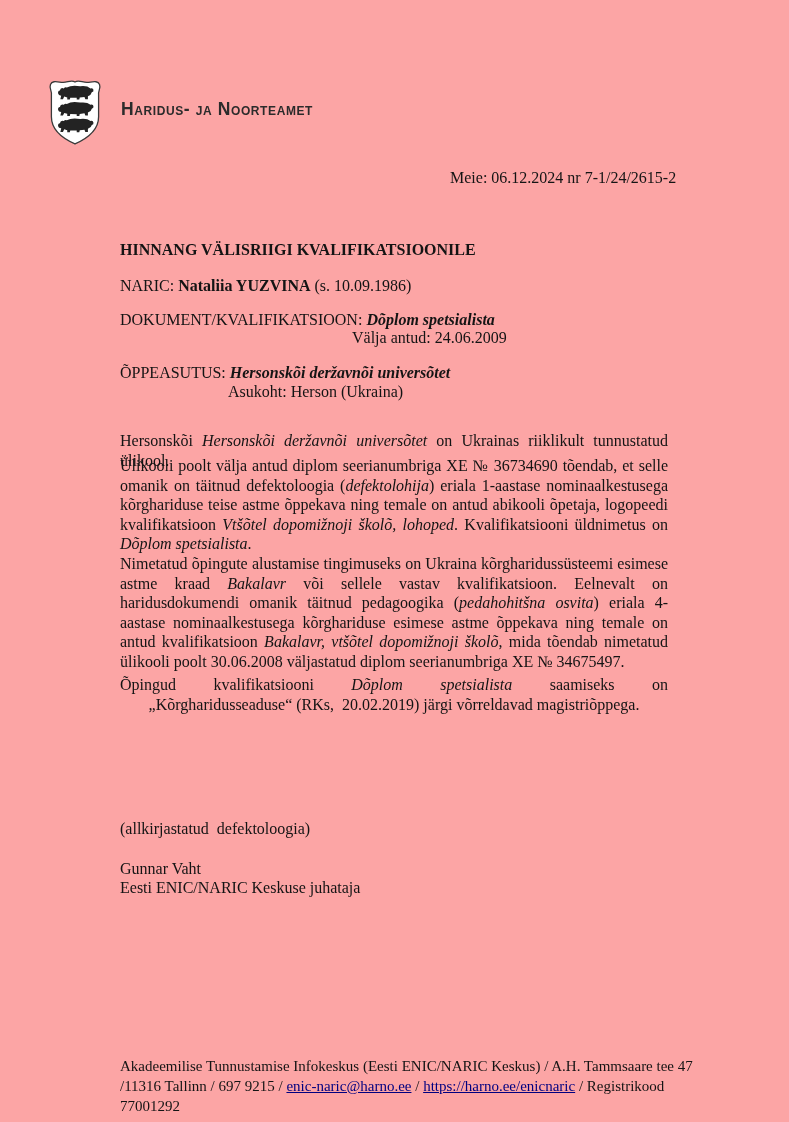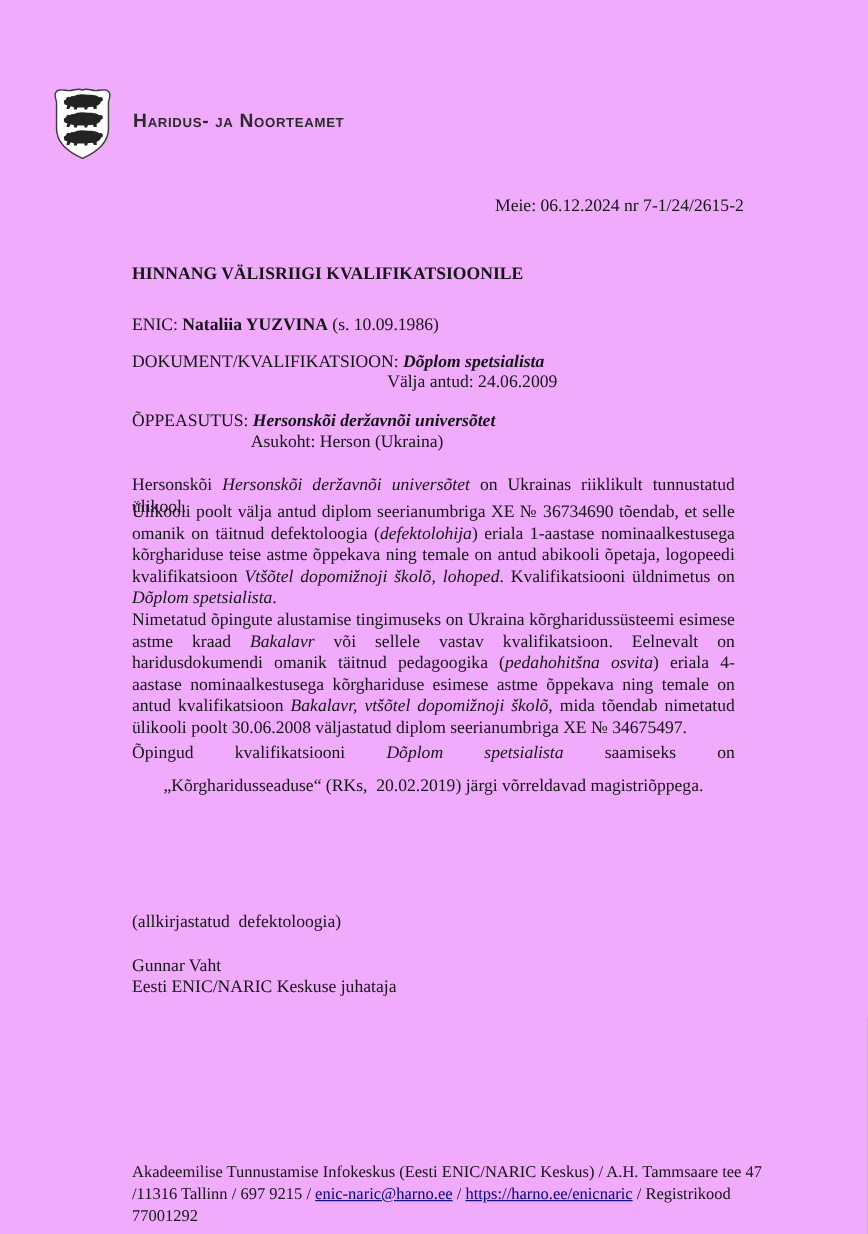--- a/index.html
+++ b/index.html
@@ -2,28 +2,28 @@
 <html><head>
 <meta charset="utf-8">
 <style>
   * { margin: 0; padding: 0; box-sizing: border-box; }
   html, body { background: #888; }
   .page {
     position: relative;
     width: 789px;
     height: 1122px;
     margin: 0 auto;
-    background: #f0abfc;
+    background: #fca5a5;
     font-family: "Liberation Serif", serif;
     color: #141414;
     font-size: 16px;
     overflow: hidden;
   }
   .abs { position: absolute; }
-  .line { white-space: pre-wrap; margin-top: 10px; }
+  .line { white-space: pre-wrap; }
   .para {
     left: 120px;
     width: 548px;
     text-align: justify;
     line-height: 19.5px;
   }
   .b  { font-weight: bold; }
   .i  { font-style: italic; }
   .bi { font-weight: bold; font-style: italic; }
   .link { color: #000080; text-decoration: underline; cursor: pointer; text-align: right; }
@@ -89,21 +89,21 @@
       <use href="#lionshape" class="lion" x="15" y="48"></use>
     </svg>
   </div>
 
   <div class="abs org-name">Haridus- ja Noorteamet</div>
 
   <div class="abs line ref-line">Meie: 06.12.2024 nr 7-1/24/2615-2</div>
 
   <div class="abs title">HINNANG VÄLISRIIGI KVALIFIKATSIOONILE</div>
 
-  <div class="abs line f-nimi"><span>ENIC: </span><span class="b">Nataliia YUZVINA</span><span> (s. 10.09.1986)</span></div>
+  <div class="abs line f-nimi"><span>NARIC: </span><span class="b">Nataliia YUZVINA</span><span> (s. 10.09.1986)</span></div>
   <div class="abs line f-dok"><span>DOKUMENT/KVALIFIKATSIOON: </span><span class="bi">Dõplom spetsialista</span></div>
   <div class="abs line f-issued">Välja antud: 24.06.2009</div>
   <div class="abs line f-opp"><span>ÕPPEASUTUS: </span><span class="bi">Hersonskõi deržavnõi universõtet</span></div>
   <div class="abs line f-asu">Asukoht: Herson (Ukraina)</div>
 
   <p class="abs para p1"><span>Hersonskõi </span><span class="i">Hersonskõi deržavnõi universõtet</span><span> on Ukrainas riiklikult tunnustatud ülikool.</span></p>
   <p class="abs para p2"><span>Ülikooli poolt välja antud diplom seerianumbriga ХЕ № 36734690 tõendab, et selle omanik on täitnud defektoloogia (</span><span class="i">defektolohija</span><span>) eriala 1-aastase nominaalkestusega kõrghariduse teise astme õppekava ning temale on antud abikooli õpetaja, logopeedi kvalifikatsioon </span><span class="i">Vtšõtel dopomižnoji školõ, lohoped</span><span>. Kvalifikatsiooni üldnimetus on </span><span class="i">Dõplom spetsialista</span><span>.</span></p>
   <p class="abs para p3"><span>Nimetatud õpingute alustamise tingimuseks on Ukraina kõrgharidussüsteemi esimese astme kraad </span><span class="i">Bakalavr</span><span> või sellele vastav kvalifikatsioon. Eelnevalt on haridusdokumendi omanik täitnud pedagoogika (</span><span class="i">pedahohitšna osvita</span><span>) eriala 4-aastase nominaalkestusega kõrghariduse esimese astme õppekava ning temale on antud kvalifikatsioon </span><span class="i">Bakalavr, vtšõtel dopomižnoji školõ</span><span>, mida tõendab nimetatud ülikooli poolt 30.06.2008 väljastatud diplom seerianumbriga ХЕ № 34675497.</span></p>
 
   <div class="abs para p4">

